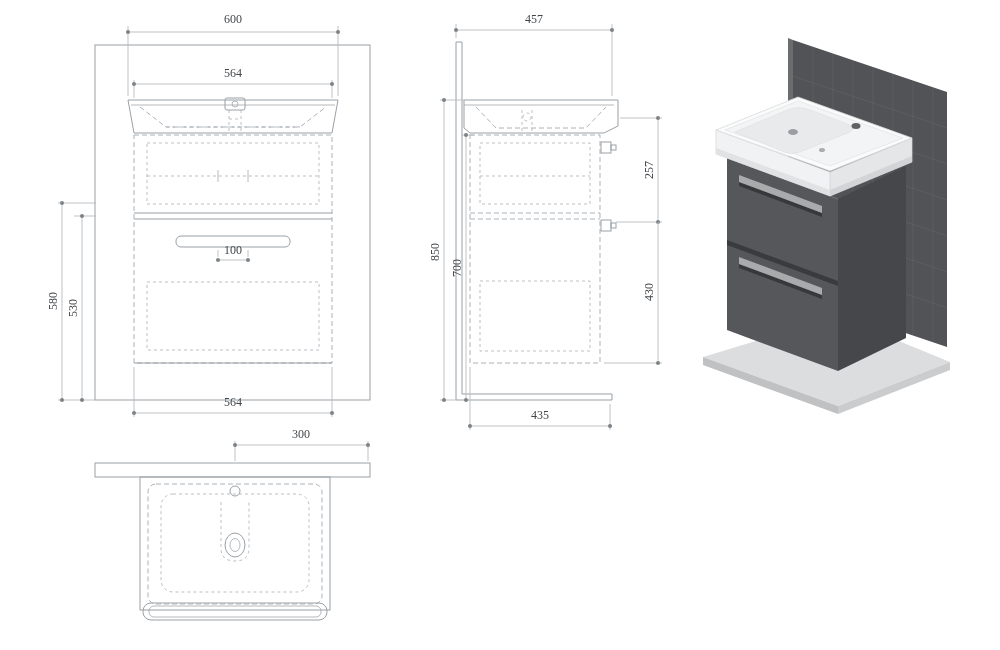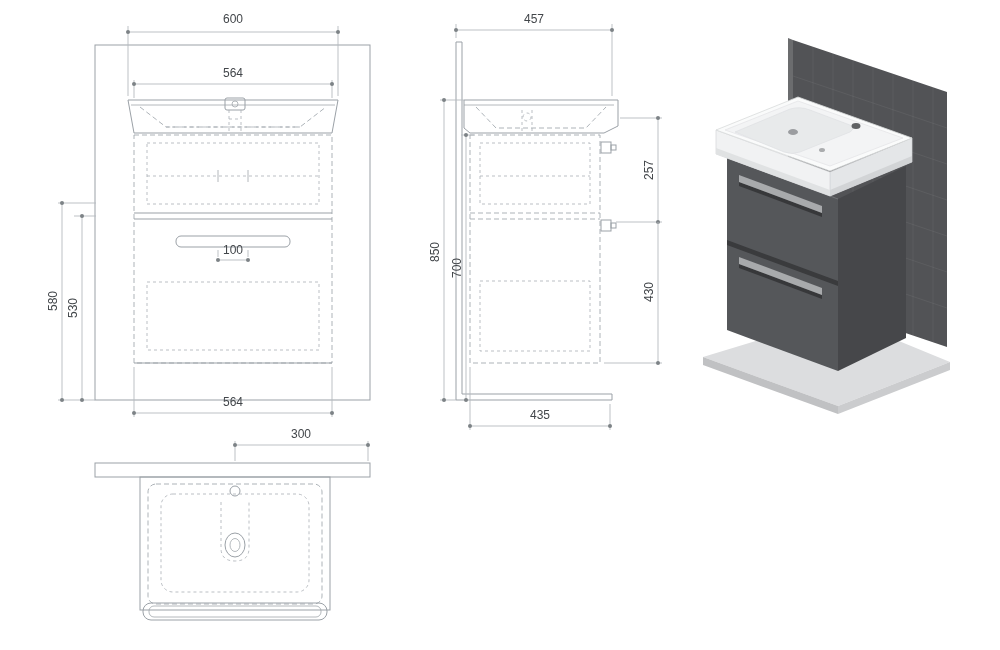--- a/index.html
+++ b/index.html
@@ -1,17 +1,17 @@
 <!DOCTYPE html>
 <html><head>
 <meta charset="utf-8">
 <style>
   html,body{margin:0;padding:0;background:#ffffff;}
   .page{position:relative;width:1000px;height:650px;background:#ffffff;overflow:hidden;
-        font-family:Liberation Sans, sans-serif;}
+        font-family:Liberation Serif, serif;}
   svg{position:absolute;left:0;top:0;}
   .ln   {fill:none;stroke:#9ba1a7;stroke-width:1;}
   .lnt  {fill:none;stroke:#9ba1a7;stroke-width:0.75;}
   .lnd  {fill:none;stroke:#a4aab0;stroke-width:0.9;stroke-dasharray:5 3;}
   .lnd2 {fill:none;stroke:#a9afb5;stroke-width:0.8;stroke-dasharray:3 3;}
   .dim  {fill:none;stroke:#b6babe;stroke-width:0.9;}
   .dot  {fill:#7d8286;stroke:none;}
   .dimtext{font-size:12px;fill:#42464a;}
 </style>
 </head>

